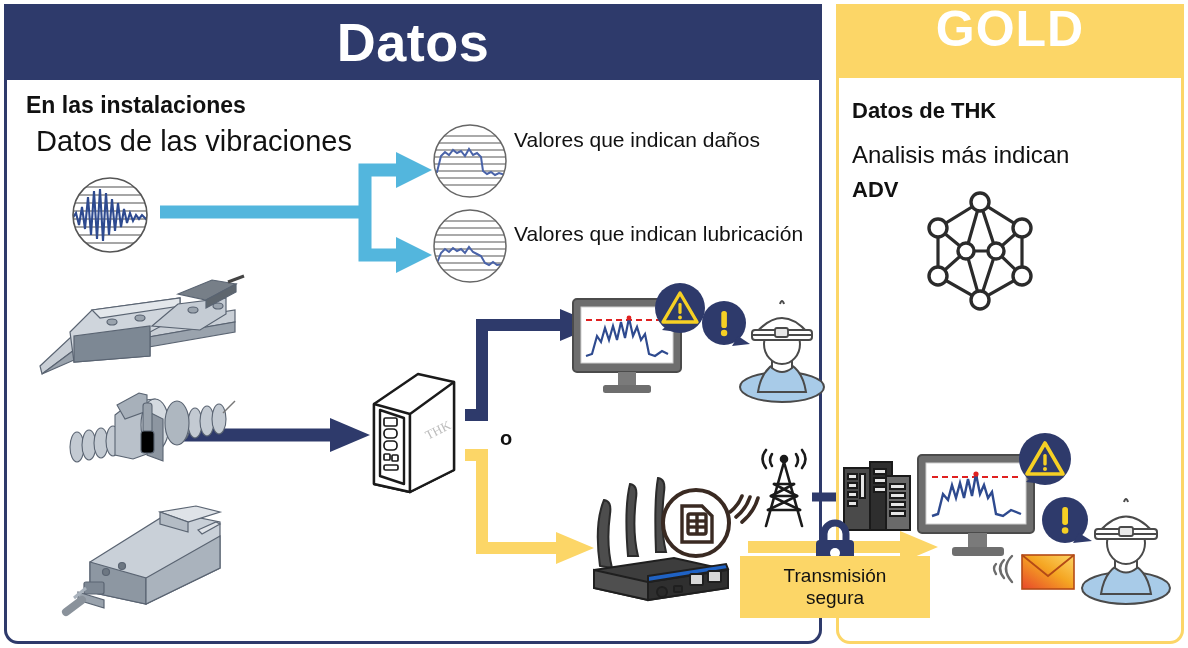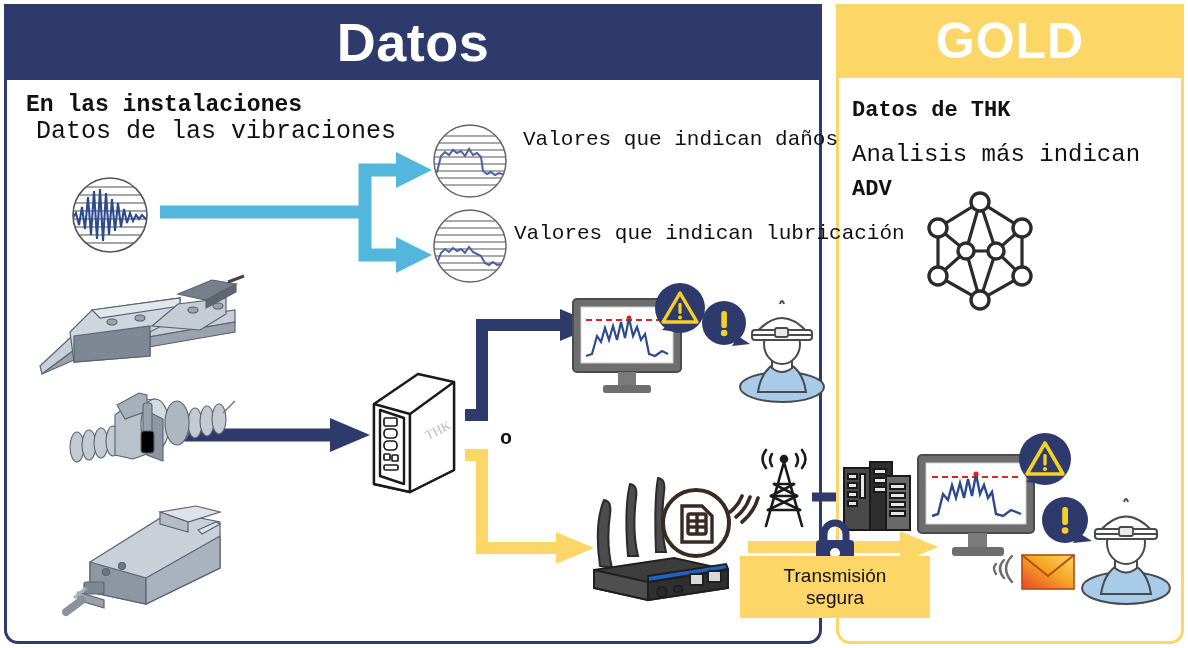--- a/index.html
+++ b/index.html
@@ -14,30 +14,30 @@
   #basic-header{position:absolute;left:4px;top:4px;width:818px;height:76px;
       background:#2e3a6b;box-sizing:border-box;
       display:flex;align-items:center;justify-content:center;}
   #basic-header .title{color:#fff;font-size:54px;font-weight:bold;letter-spacing:.5px;line-height:1;}
 
   
   #gold-panel{left:836px;top:4px;width:348px;height:640px;
       border:3px solid #fcd667;border-radius:0 0 14px 14px;border-top:none;}
   #gold-header{position:absolute;left:836px;top:4px;width:348px;height:74px;
       background:#fcd667;box-sizing:border-box;
-      display:flex;align-items:center;justify-content:center;}
+      display:flex;justify-content:center;}
   #gold-header .title{color:#fff;font-size:50px;font-weight:bold;letter-spacing:1px;line-height:1;}
 
-  .lbl{position:absolute;white-space:nowrap;line-height:1.15;font-family:Liberation Mono, monospace;}
+  .lbl{position:absolute;white-space:nowrap;line-height:1.15;}
   .bold{font-weight:bold;}
 
   
   #t-onsite{left:26px;top:92px;font-size:23px;}
-  #t-vibdata{left:36px;top:118px;font-size:25px;}
-  #t-damage{left:514px;top:128px;font-size:21px;margin-left:9px;}
+  #t-vibdata{left:36px;top:125px;font-size:29px;}
+  #t-damage{left:514px;top:128px;font-size:21px;}
   #t-lub{left:514px;top:222px;font-size:21px;}
   #t-or{left:500px;top:427px;font-size:20px;font-weight:bold;}
   #t-cloud{left:852px;top:98px;font-size:22px;}
   #t-analysis{left:852px;top:141px;font-size:24px;}
   #t-adv{left:852px;top:177px;font-size:22px;}
 
   
   #secure-box{position:absolute;left:740px;top:556px;width:190px;height:62px;
       background:#fcd667;display:flex;flex-direction:column;align-items:center;
       justify-content:center;font-size:19px;color:#111;line-height:1.15;z-index:30;text-align:center;}

